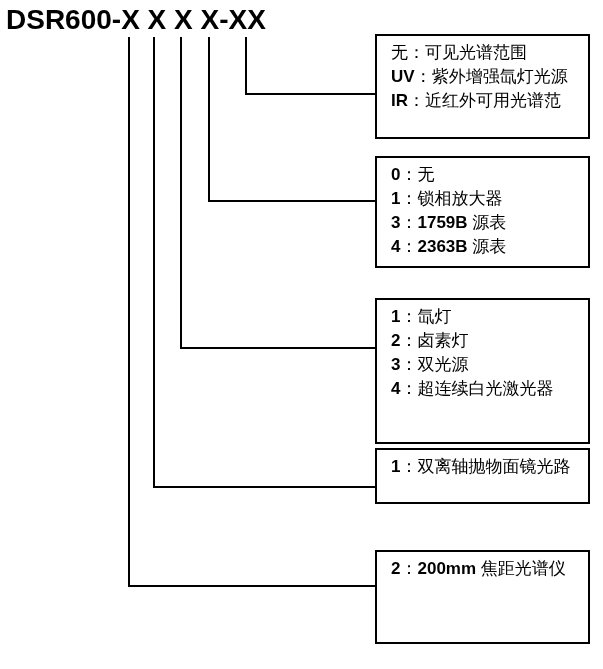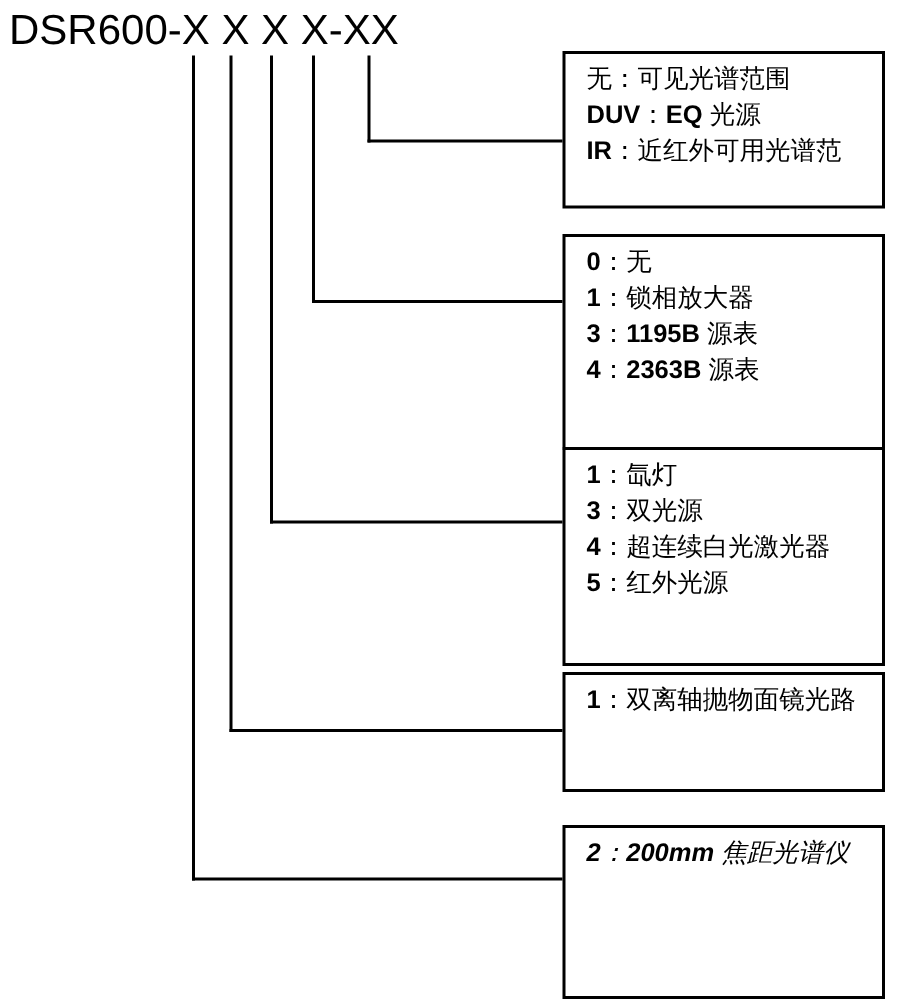--- a/index.html
+++ b/index.html
@@ -15,21 +15,21 @@
     font-family: "Liberation Sans", sans-serif;
     color: #000000;
     overflow: hidden;
   }
   .title {
     position: absolute;
     left: 6px;
     top: 4px;
     margin: 0;
     font-size: 28px;
-    font-weight: normal;
+    font-weight: bold;
     white-space: nowrap;
     color: #000000;
   }
   .connector {
     position: absolute;
     border-left: 2px solid #000000;
     border-bottom: 2px solid #000000;
   }
   .c1 { left: 128px; top: 37px; width: 247px; height: 548px; }
   .c2 { left: 153px; top: 37px; width: 222px; height: 449px; }
@@ -43,57 +43,57 @@
     box-sizing: border-box;
     border: 2px solid #000000;
     background: #ffffff;
     padding: 5px 4px 0 14px;
     font-size: 17px;
     line-height: 24px;
     white-space: nowrap;
     overflow: hidden;
   }
   .box1 { top: 34px;  height: 105px; }
-  .box2 { top: 156px; height: 144px; }
+  .box2 { top: 156px; height: 112px; }
   .box3 { top: 298px; height: 146px; }
-  .box4 { top: 448px; height: 80px; }
-  .box5 { top: 550px; height: 116px; font-style: italic; }
+  .box4 { top: 448px; height: 56px; }
+  .box5 { top: 550px; height: 94px; }
   .box-item b { font-weight: bold; }
 </style>
 </head>
 <body>
 
 <div class="canvas">
 
   <h1 class="title">DSR600-X X X X-XX</h1>
 
   <div class="connector c1"></div>
   <div class="connector c2"></div>
   <div class="connector c3"></div>
   <div class="connector c4"></div>
   <div class="connector c5"></div>
 
   <div class="box box1">
       <div class="box-item">无：可见光谱范围</div>
-      <div class="box-item"><b>DUV</b>：<b>EQ</b> 光源</div>
+      <div class="box-item"><b>UV</b>：紫外增强氙灯光源</div>
       <div class="box-item"><b>IR</b>：近红外可用光谱范</div>
     </div>
 
   <div class="box box2">
       <div class="box-item"><b>0</b>：无</div>
       <div class="box-item"><b>1</b>：锁相放大器</div>
-      <div class="box-item"><b>3</b>：<b>1195B</b> 源表</div>
+      <div class="box-item"><b>3</b>：<b>1759B</b> 源表</div>
       <div class="box-item"><b>4</b>：<b>2363B</b> 源表</div>
     </div>
 
   <div class="box box3">
       <div class="box-item"><b>1</b>：氙灯</div>
+      <div class="box-item"><b>2</b>：卤素灯</div>
       <div class="box-item"><b>3</b>：双光源</div>
       <div class="box-item"><b>4</b>：超连续白光激光器</div>
-      <div class="box-item"><b>5</b>：红外光源</div>
     </div>
 
   <div class="box box4">
       <div class="box-item"><b>1</b>：双离轴抛物面镜光路</div>
     </div>
 
   <div class="box box5">
       <div class="box-item"><b>2</b>：<b>200mm</b> 焦距光谱仪</div>
     </div>
 

